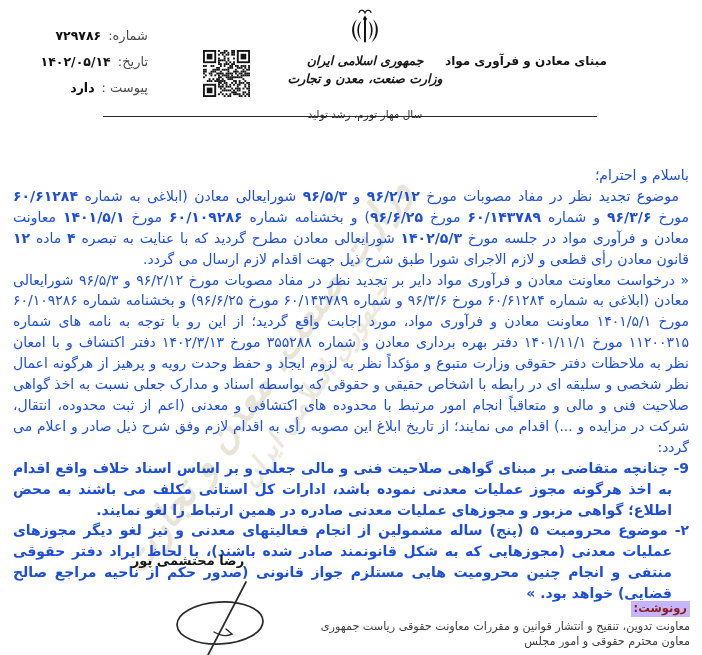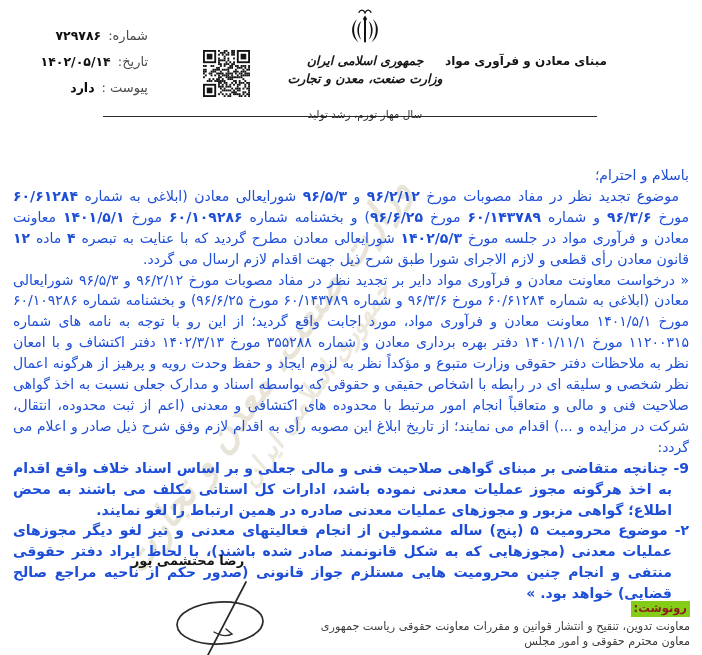--- a/index.html
+++ b/index.html
@@ -347,18 +347,18 @@
   <div class="sig-name">رضا محتشمی پور</div>
   <svg class="sig-draw" width="112" height="75" viewBox="0 0 112 75">
     <g fill="none" stroke="#2a2a2a" stroke-width="1.7" stroke-linecap="round">
       <ellipse cx="52" cy="43" rx="43" ry="21" transform="rotate(-3 52 43)"></ellipse>
       <path d="M78 2 L40 75"></path>
       <path d="M46 52 q10 6 18 2 l-6 -5" stroke-width="1.4"></path>
     </g>
   </svg>
 
   <div class="footer">
-    <span class="cc-label" style="background: #84cc16; color: rgb(139, 28, 28);">رونوشت:</span>
+    <span class="cc-label" style="background: #c4b5fd; color: rgb(139, 28, 28);">رونوشت:</span>
     <div class="footer-line">معاونت تدوین، تنقیح و انتشار قوانین و مقررات معاونت حقوقی ریاست جمهوری</div>
     <div class="footer-line">معاون محترم حقوقی و امور مجلس</div>
   </div>
 
 </div>
 
 </body></html>

